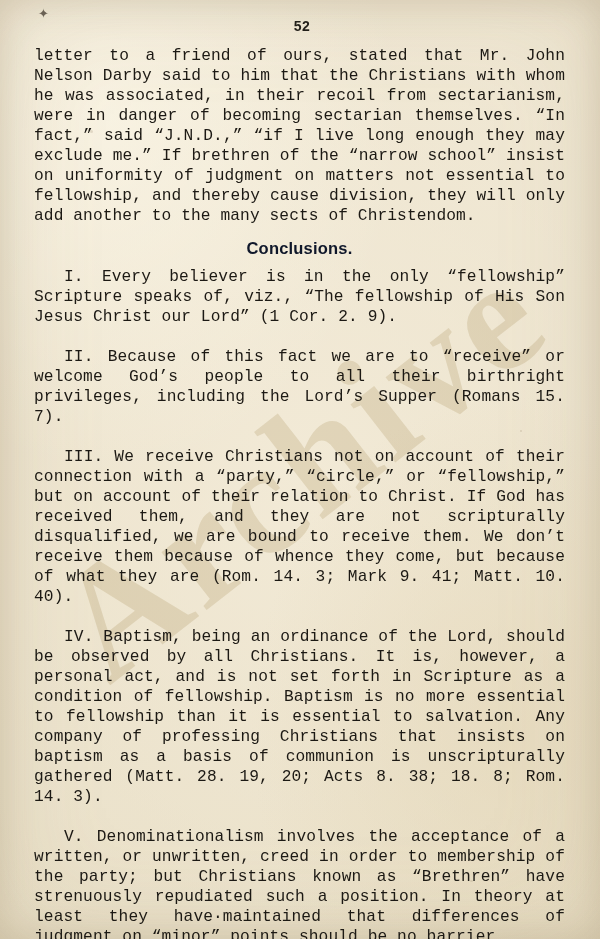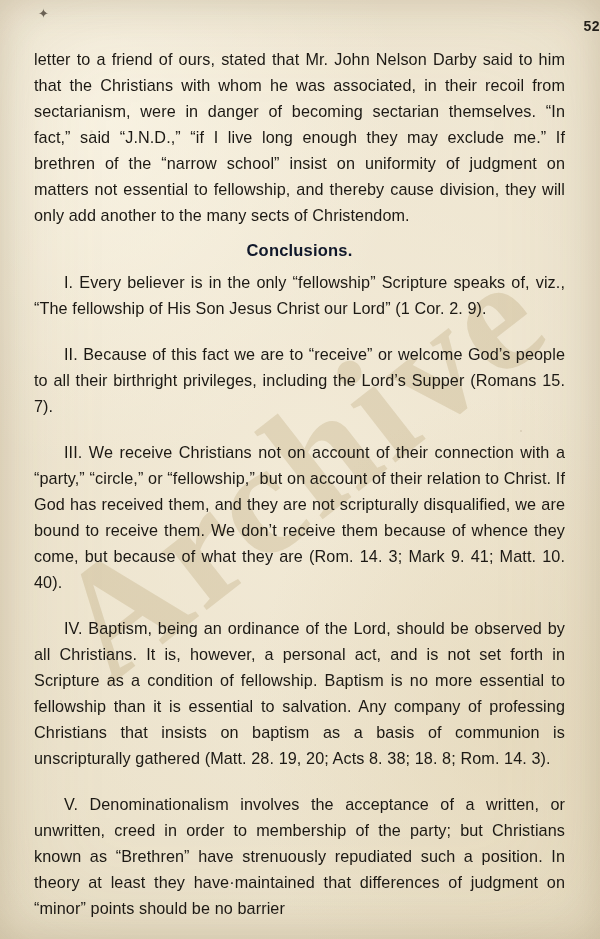--- a/index.html
+++ b/index.html
@@ -65,42 +65,42 @@
     color: #6b6254;
     font-size: 13px;
     line-height: 12px;
     z-index: 4;
   }
   .page-number {
     position: absolute;
     top: 18px;
     left: 4px;
     right: 0;
-    text-align: right;
+    text-align: center;
     font-size: 14px;
     font-weight: 700;
     font-family: "Liberation Sans", sans-serif;
     letter-spacing: 0.5px;
     color: #221f19;
     z-index: 4;
   }
   .body-text {
     position: absolute;
     top: 46px;
     left: 34px;
     width: 531px;
     z-index: 4;
   }
   p {
     margin: 0 0 0 0;
     font-size: 16.2px;
-    line-height: 26px;
+    line-height: 20px;
     text-align: justify;
     text-justify: inter-word;
-    font-family: Liberation Sans, sans-serif;
+    font-family: Liberation Mono, monospace;
     letter-spacing: 0.1px;
     color: #1c1914;
     hyphens: manual;
   }
   p.indent {
     text-indent: 30px;
   }
   p.gap {
     margin-top: 20px;
   }

